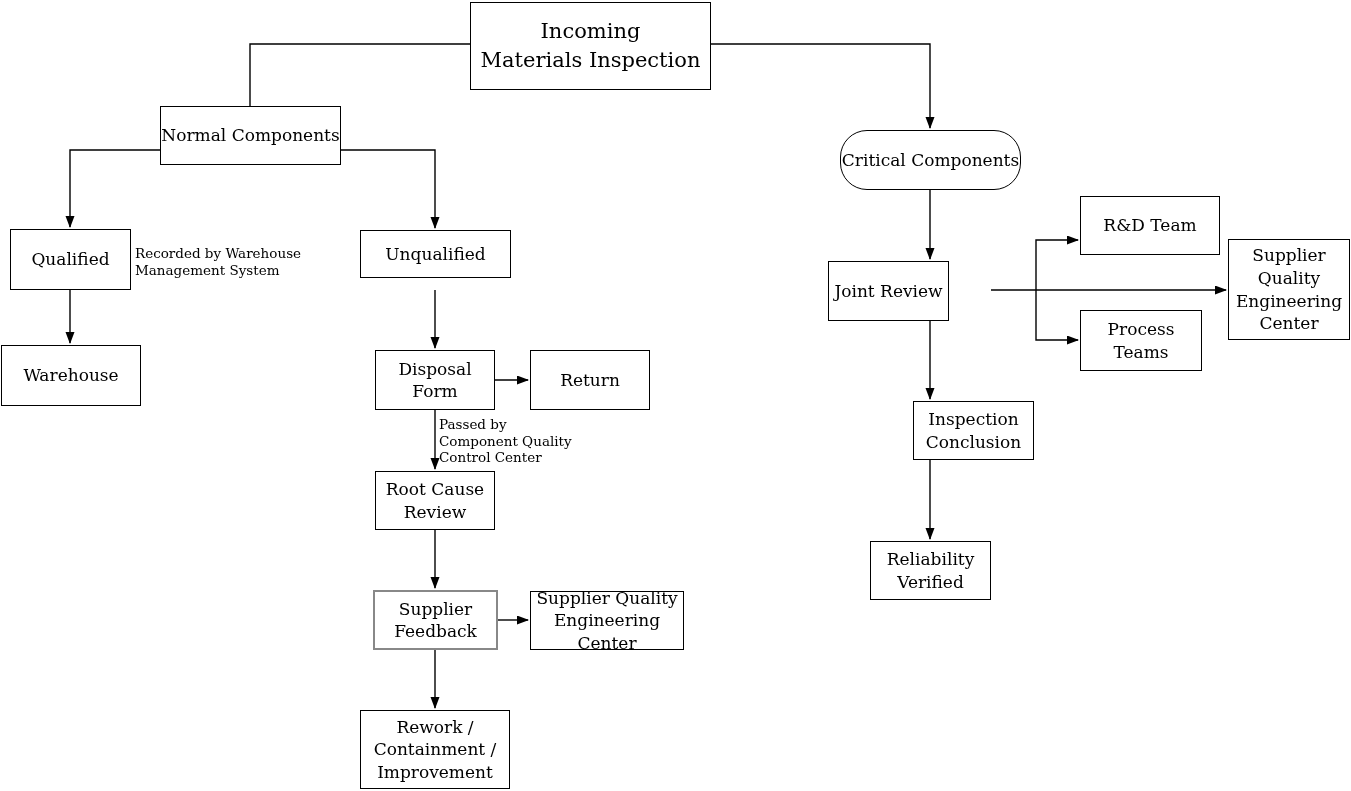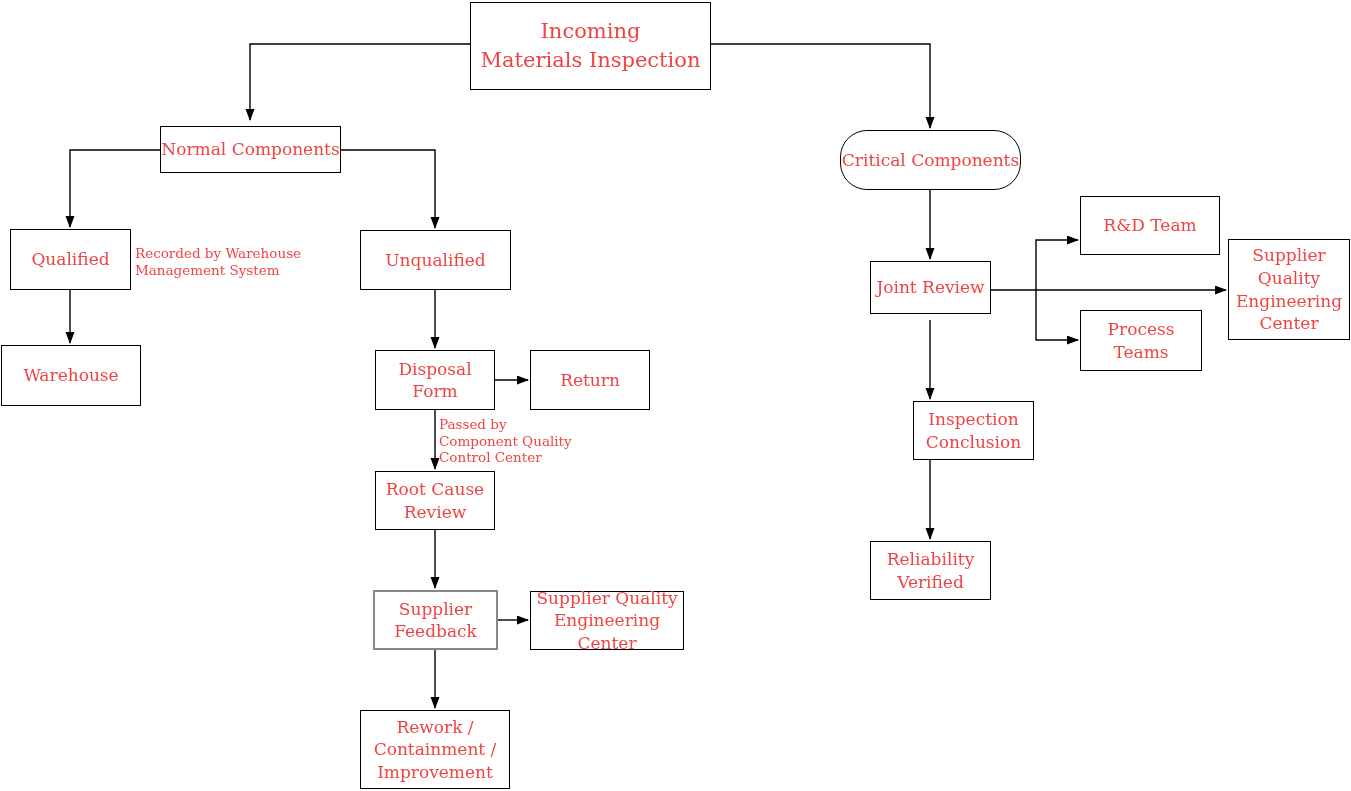--- a/index.html
+++ b/index.html
@@ -6,21 +6,21 @@
     margin: 0;
     padding: 0;
     background: #ffffff;
   }
   .canvas {
     position: relative;
     width: 1351px;
     height: 791px;
     background: #ffffff;
     font-family: "DejaVu Serif", "Liberation Serif", serif;
-    color: #ef4444;
+    color: #000000;
     overflow: hidden;
   }
   .connectors {
     position: absolute;
     left: 0;
     top: 0;
     width: 1351px;
     height: 791px;
     pointer-events: none;
   }
@@ -83,27 +83,27 @@
       <polyline points="1036,290 1036,240 1078,240" marker-end="url(#arrow)"></polyline>
       <polyline points="1036,290 1036,340 1078,340" marker-end="url(#arrow)"></polyline>
       <polyline points="930,320 930,399" marker-end="url(#arrow)"></polyline>
       <polyline points="930,460 930,539" marker-end="url(#arrow)"></polyline>
     </g>
   </svg>
 
   <div class="node title" style="left:470px; top:2px; width:241px; height:88px;">Incoming
 Materials Inspection</div>
 
-  <div class="node" style="left:160px; top:126px; width:181px; height:47px;">Normal Components</div>
+  <div class="node" style="left:160px; top:106px; width:181px; height:59px;">Normal Components</div>
 
   <div class="node" style="left:840px; top:130px; width:181px; height:60px;border-radius:27px;">Critical Components</div>
 
   <div class="node" style="left:10px; top:229px; width:121px; height:61px;">Qualified</div>
 
-  <div class="node" style="left:360px; top:230px; width:151px; height:60px;">Unqualified</div>
+  <div class="node" style="left:360px; top:230px; width:151px; height:48px;">Unqualified</div>
 
   <div class="node" style="left:1px; top:345px; width:140px; height:61px;">Warehouse</div>
 
   <div class="node" style="left:375px; top:350px; width:120px; height:60px;">Disposal
 Form</div>
 
   <div class="node" style="left:530px; top:350px; width:120px; height:60px;">Return</div>
 
   <div class="node" style="left:375px; top:471px; width:120px; height:59px;">Root Cause
 Review</div>
@@ -111,21 +111,21 @@
   <div class="node highlight" style="left:373px; top:590px; width:125px; height:60px;">Supplier
 Feedback</div>
 
   <div class="node" style="left:530px; top:591px; width:154px; height:59px;">Supplier Quality
 Engineering Center</div>
 
   <div class="node" style="left:360px; top:710px; width:150px; height:79px;">Rework /
 Containment /
 Improvement</div>
 
-  <div class="node" style="left:870px; top:261px; width:121px; height:53px;">Joint Review</div>
+  <div class="node" style="left:828px; top:261px; width:121px; height:60px;">Joint Review</div>
 
   <div class="node" style="left:1080px; top:196px; width:140px; height:59px;">R&amp;D Team</div>
 
   <div class="node" style="left:1080px; top:310px; width:122px; height:61px;">Process
 Teams</div>
 
   <div class="node tight" style="left:1228px; top:239px; width:122px; height:101px;">Supplier
 Quality
 Engineering
 Center</div>

